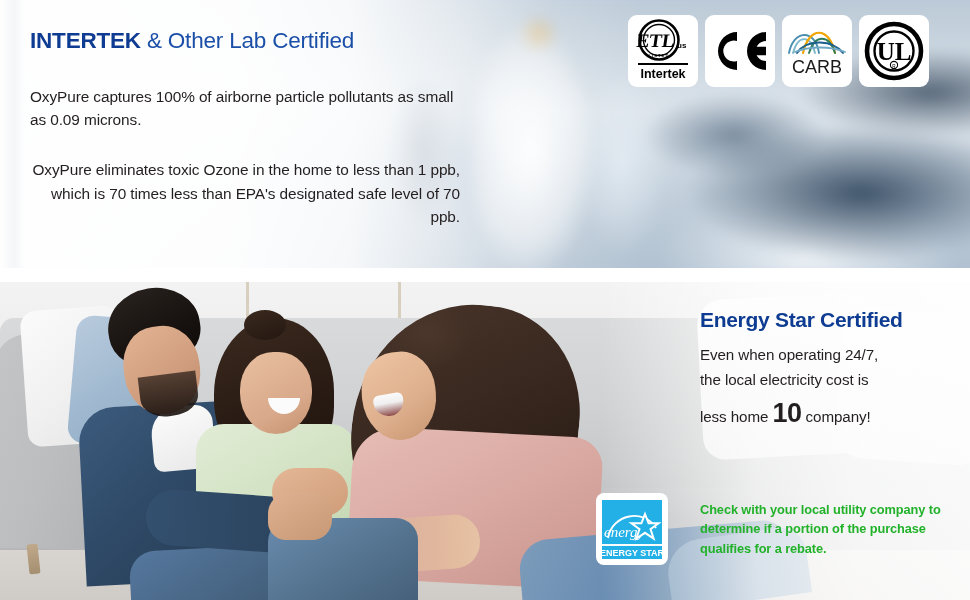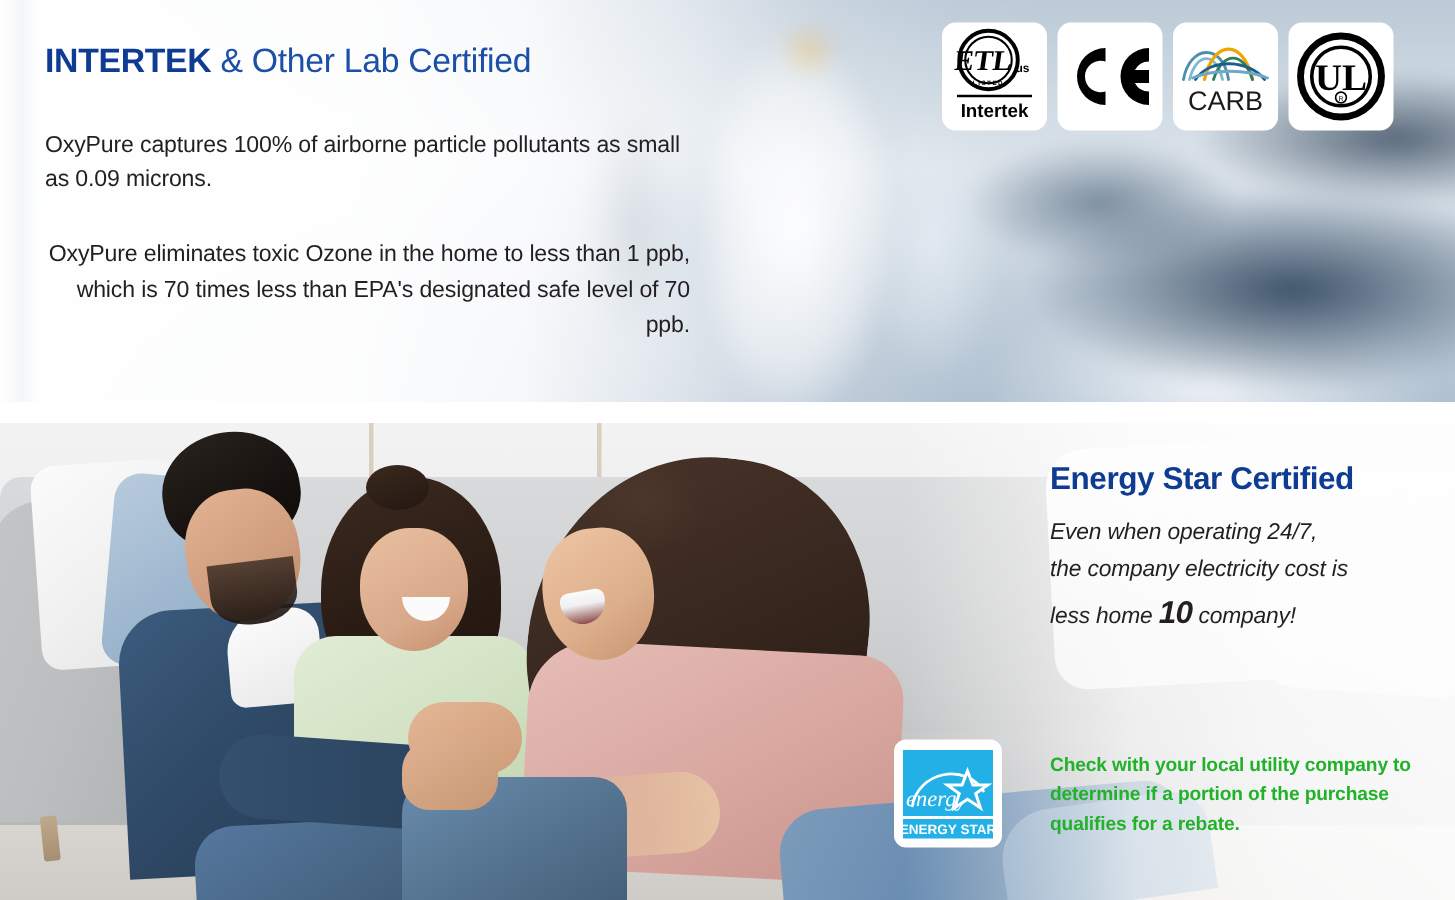--- a/index.html
+++ b/index.html
@@ -293,23 +293,23 @@
   }
 
   
   #energy-text { position:absolute; left:700px; top:26px; width:262px; }
   h2#energy-headline {
     font-size:21px; font-weight:700; color:#0e3c92;
     letter-spacing:-.3px; white-space:nowrap;
   }
   #energy-body {
     margin-top:11px; font-size:15.2px; color:#231f20;
-    line-height:1.62; letter-spacing:-.1px;font-style:italic;
-  }
-  #energy-body .big { font-size:21px; font-weight:700; letter-spacing:-.5px; }
+    line-height:1.62; letter-spacing:-.1px;
+  }
+  #energy-body .big { font-size:27px; font-weight:700; letter-spacing:-.5px; }
 
   #rebate-note {
     position:absolute; left:700px; top:218px; width:272px;
     font-size:12.8px; font-weight:700; color:#22b22a;
     line-height:1.52; letter-spacing:-.1px;
   }
 
   
   #energy-star-logo {
     position:absolute; left:596px; top:211px;
@@ -431,21 +431,21 @@
       <div class="girl-jeans"></div>
       <div class="man-hand"></div>
     </div>
 
     <div id="room-fade"></div>
 
     <div id="energy-text">
       <h2 id="energy-headline">Energy Star Certified</h2>
       <p id="energy-body">
         <span>Even when operating 24/7,</span><br>
-        <span>the company electricity cost is</span><br>
+        <span>the local electricity cost is</span><br>
         <span>less home </span><span class="big">10</span><span> company!</span>
       </p>
     </div>
 
     <p id="rebate-note">Check with your local utility company to determine if a portion of the purchase qualifies for a rebate.</p>
 
     <div id="energy-star-logo">
       <svg width="64" height="62" viewBox="0 0 64 62" aria-hidden="true">
         <g>
           <rect x="2" y="2" width="60" height="44" fill="#22b0e6"></rect>

